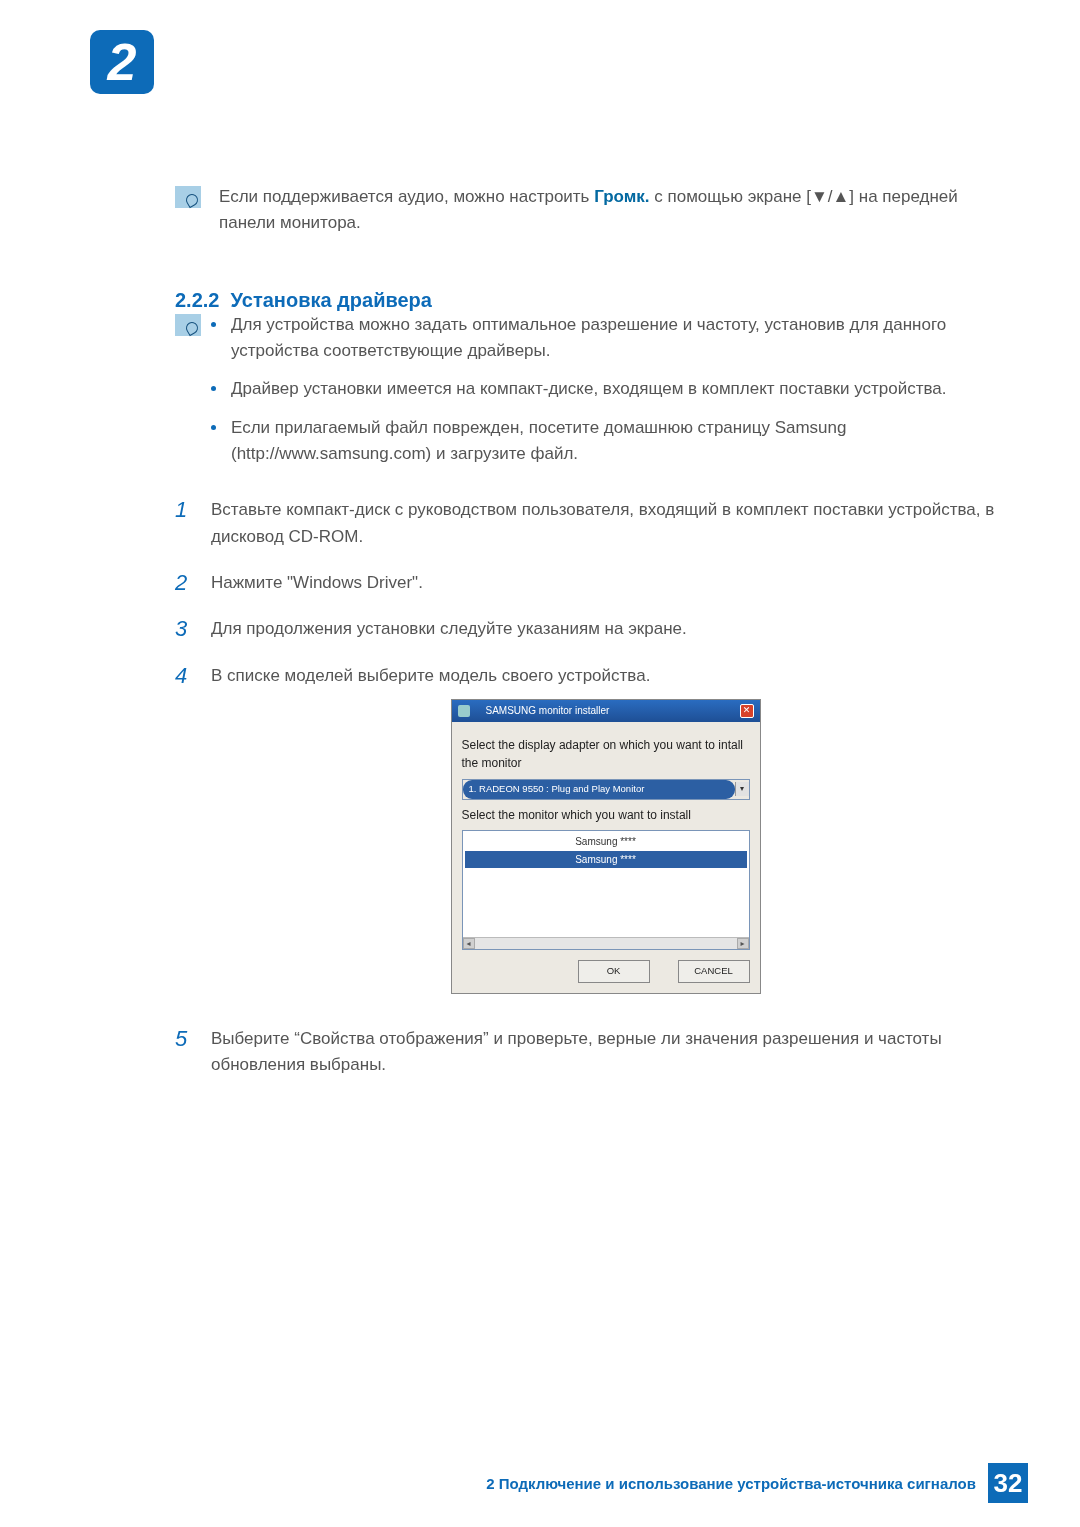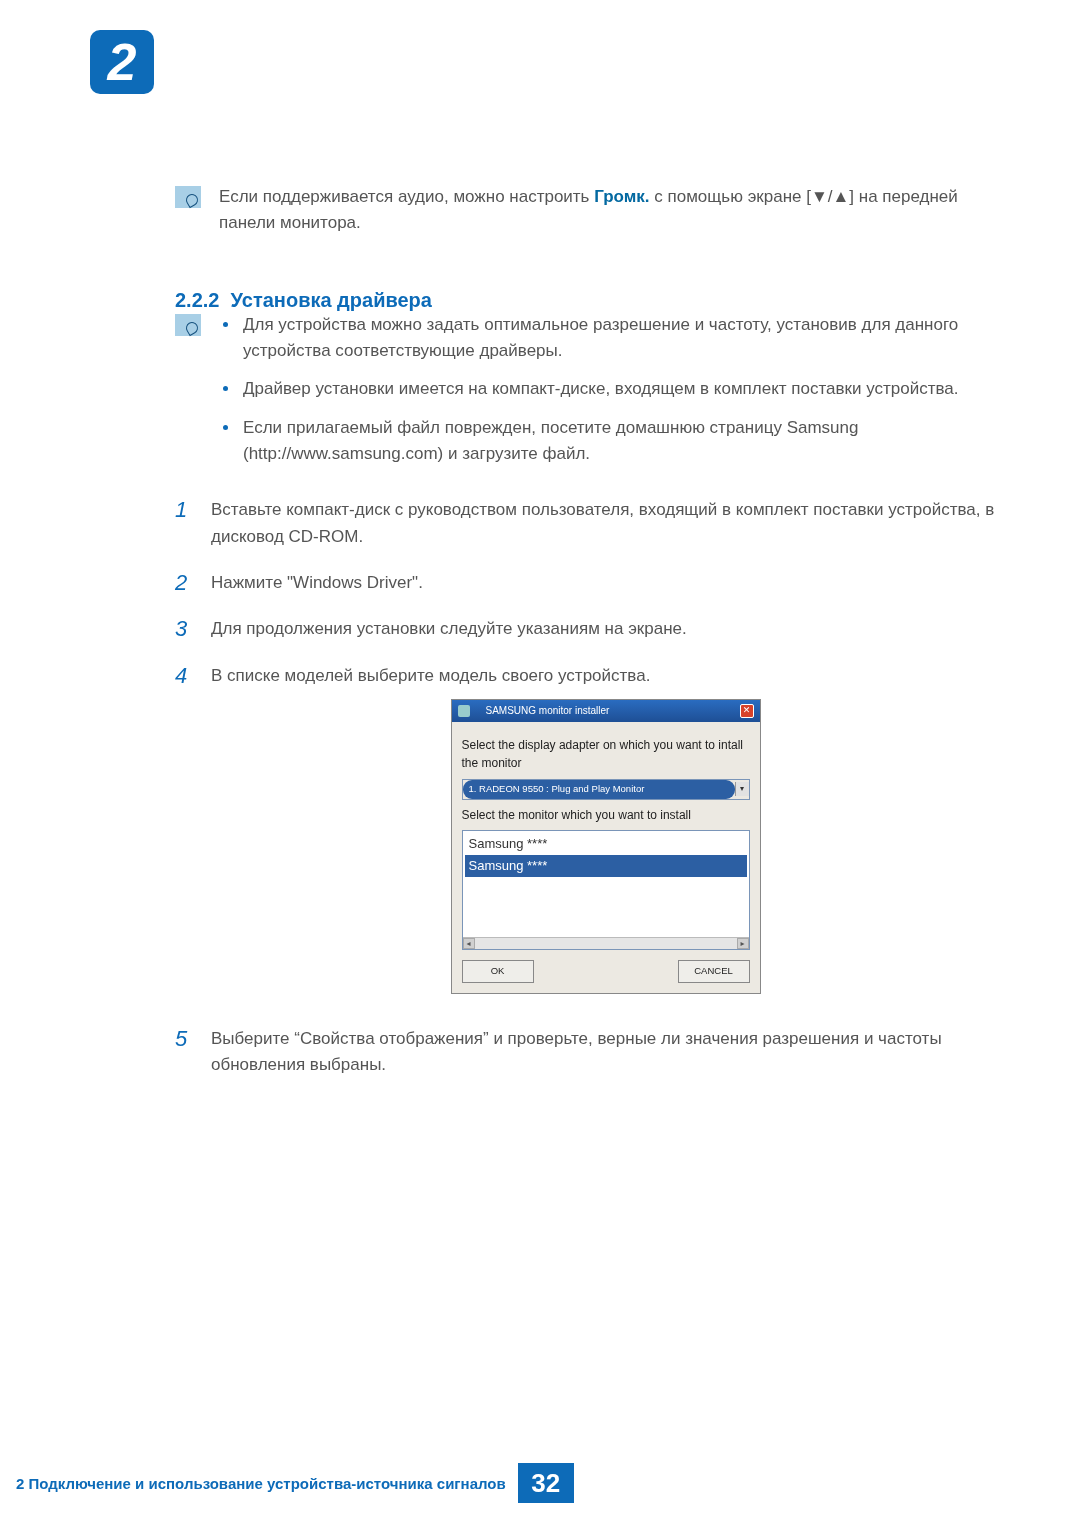--- a/index.html
+++ b/index.html
@@ -49,21 +49,21 @@
     border-radius: 50% 50% 50% 0;
     transform: rotate(-30deg);
   }
   .note-text { font-size: 17px; line-height: 1.55; color: #555; }
   .note-text .bold-red { color: #0369a1; font-weight: bold; }
   .section-heading {
     color: #0d6bb8;
     font-size: 20px;
     font-weight: 600;
   }
-  .bullets-row { display: flex; align-items: flex-start; gap: 18px; margin-bottom: 18px; }
+  .bullets-row { display: flex; align-items: flex-start; gap: 6px; margin-bottom: 18px; }
   .bullets { list-style: none; }
   .bullets li {
     position: relative;
     padding-left: 24px;
     font-size: 17px;
     line-height: 1.55;
     color: #555;
     margin-bottom: 12px;
   }
   .bullets li::before {
@@ -149,75 +149,75 @@
     line-height: 14px;
   }
   .dlg-list {
     border: 1px solid #7a95b8;
     background: #fff;
     height: 120px;
     margin-top: 6px;
     padding: 2px;
     position: relative;
   }
-  .dlg-list-item { padding: 1px 4px; color: #333; font-size: 13px; }
+  .dlg-list-item { padding: 1px 4px; color: #333; font-size: 10px; text-align: center; }
   .dlg-list-item.sel { background: #2c5fa3; color: #fff; }
   .dlg-hscroll {
     position: absolute;
     left: 0; right: 0; bottom: 0;
     height: 12px;
     background: #e5e5e5;
     border-top: 1px solid #bbb;
     display: flex; justify-content: space-between;
   }
   .dlg-hscroll span {
     width: 12px; height: 100%;
     background: #d0d0d0;
     border: 1px solid #aaa;
     text-align: center;
     font-size: 8px;
     line-height: 10px;
     color: #555;
   }
   .dlg-btns {
-    display: flex; justify-content: space-between; gap: 39px;
+    display: flex; justify-content: flex-end; gap: 28px;
     margin-top: 10px;
   }
   .dlg-btn {
     width: 72px;
     padding: 3px 0;
     text-align: center;
     background: #efeeea;
     border: 1px solid #888;
     font-size: 9.5px;
     color: #222;
   }
 
   
   .footer {
     position: absolute;
     bottom: 24px; left: 0; right: 0;
     display: flex;
     align-items: stretch;
+    justify-content: flex-end;
     padding-right: 52px;
-    margin-left: 16px;
   }
   .footer-text {
     color: #0d6bb8;
     font-size: 15px;
     font-weight: 600;
     display: flex; align-items: center;
     padding-right: 12px;
   }
   .footer-page {
     background: #0d6bb8;
     color: #fff;
     font-size: 26px;
     font-weight: bold;
-    width: 56px; height: 40px;
+    width: 40px; height: 40px;
     display: flex; align-items: center; justify-content: center;
   }
 </style>
 </head>
 <body>
 
 <div class="page">
   <div class="header-row">
     <div class="chapter-badge">2</div>
   </div>

